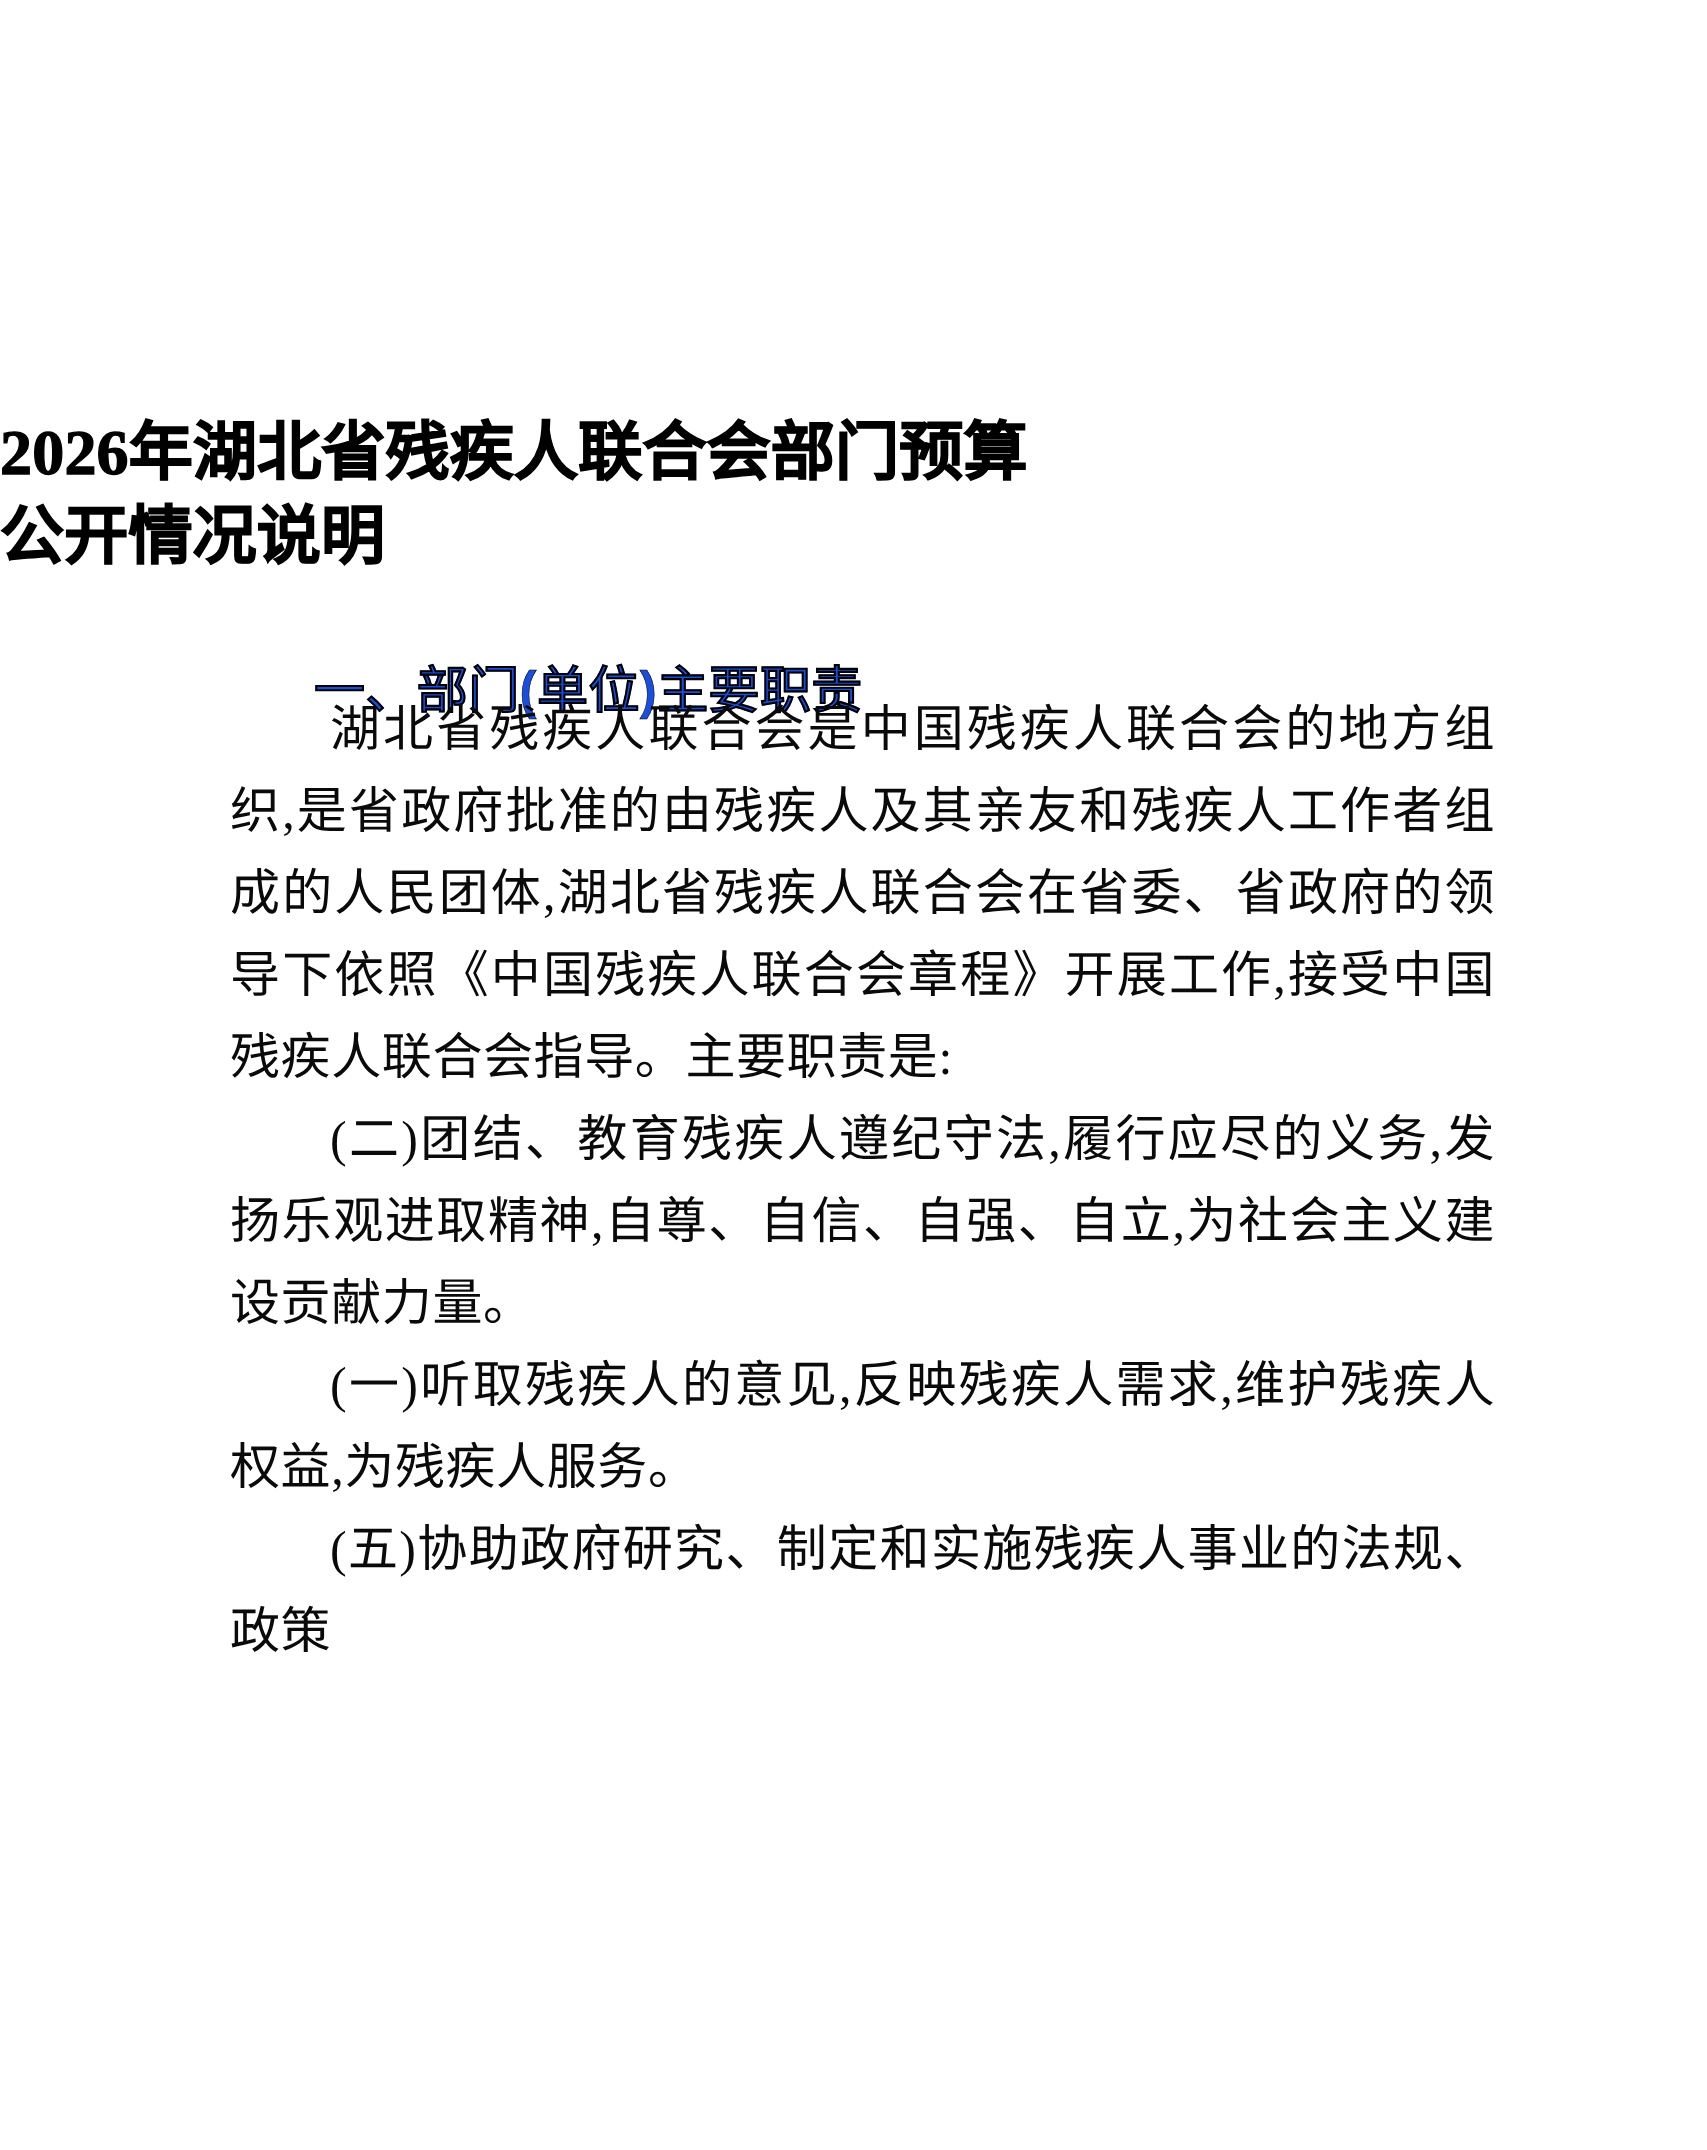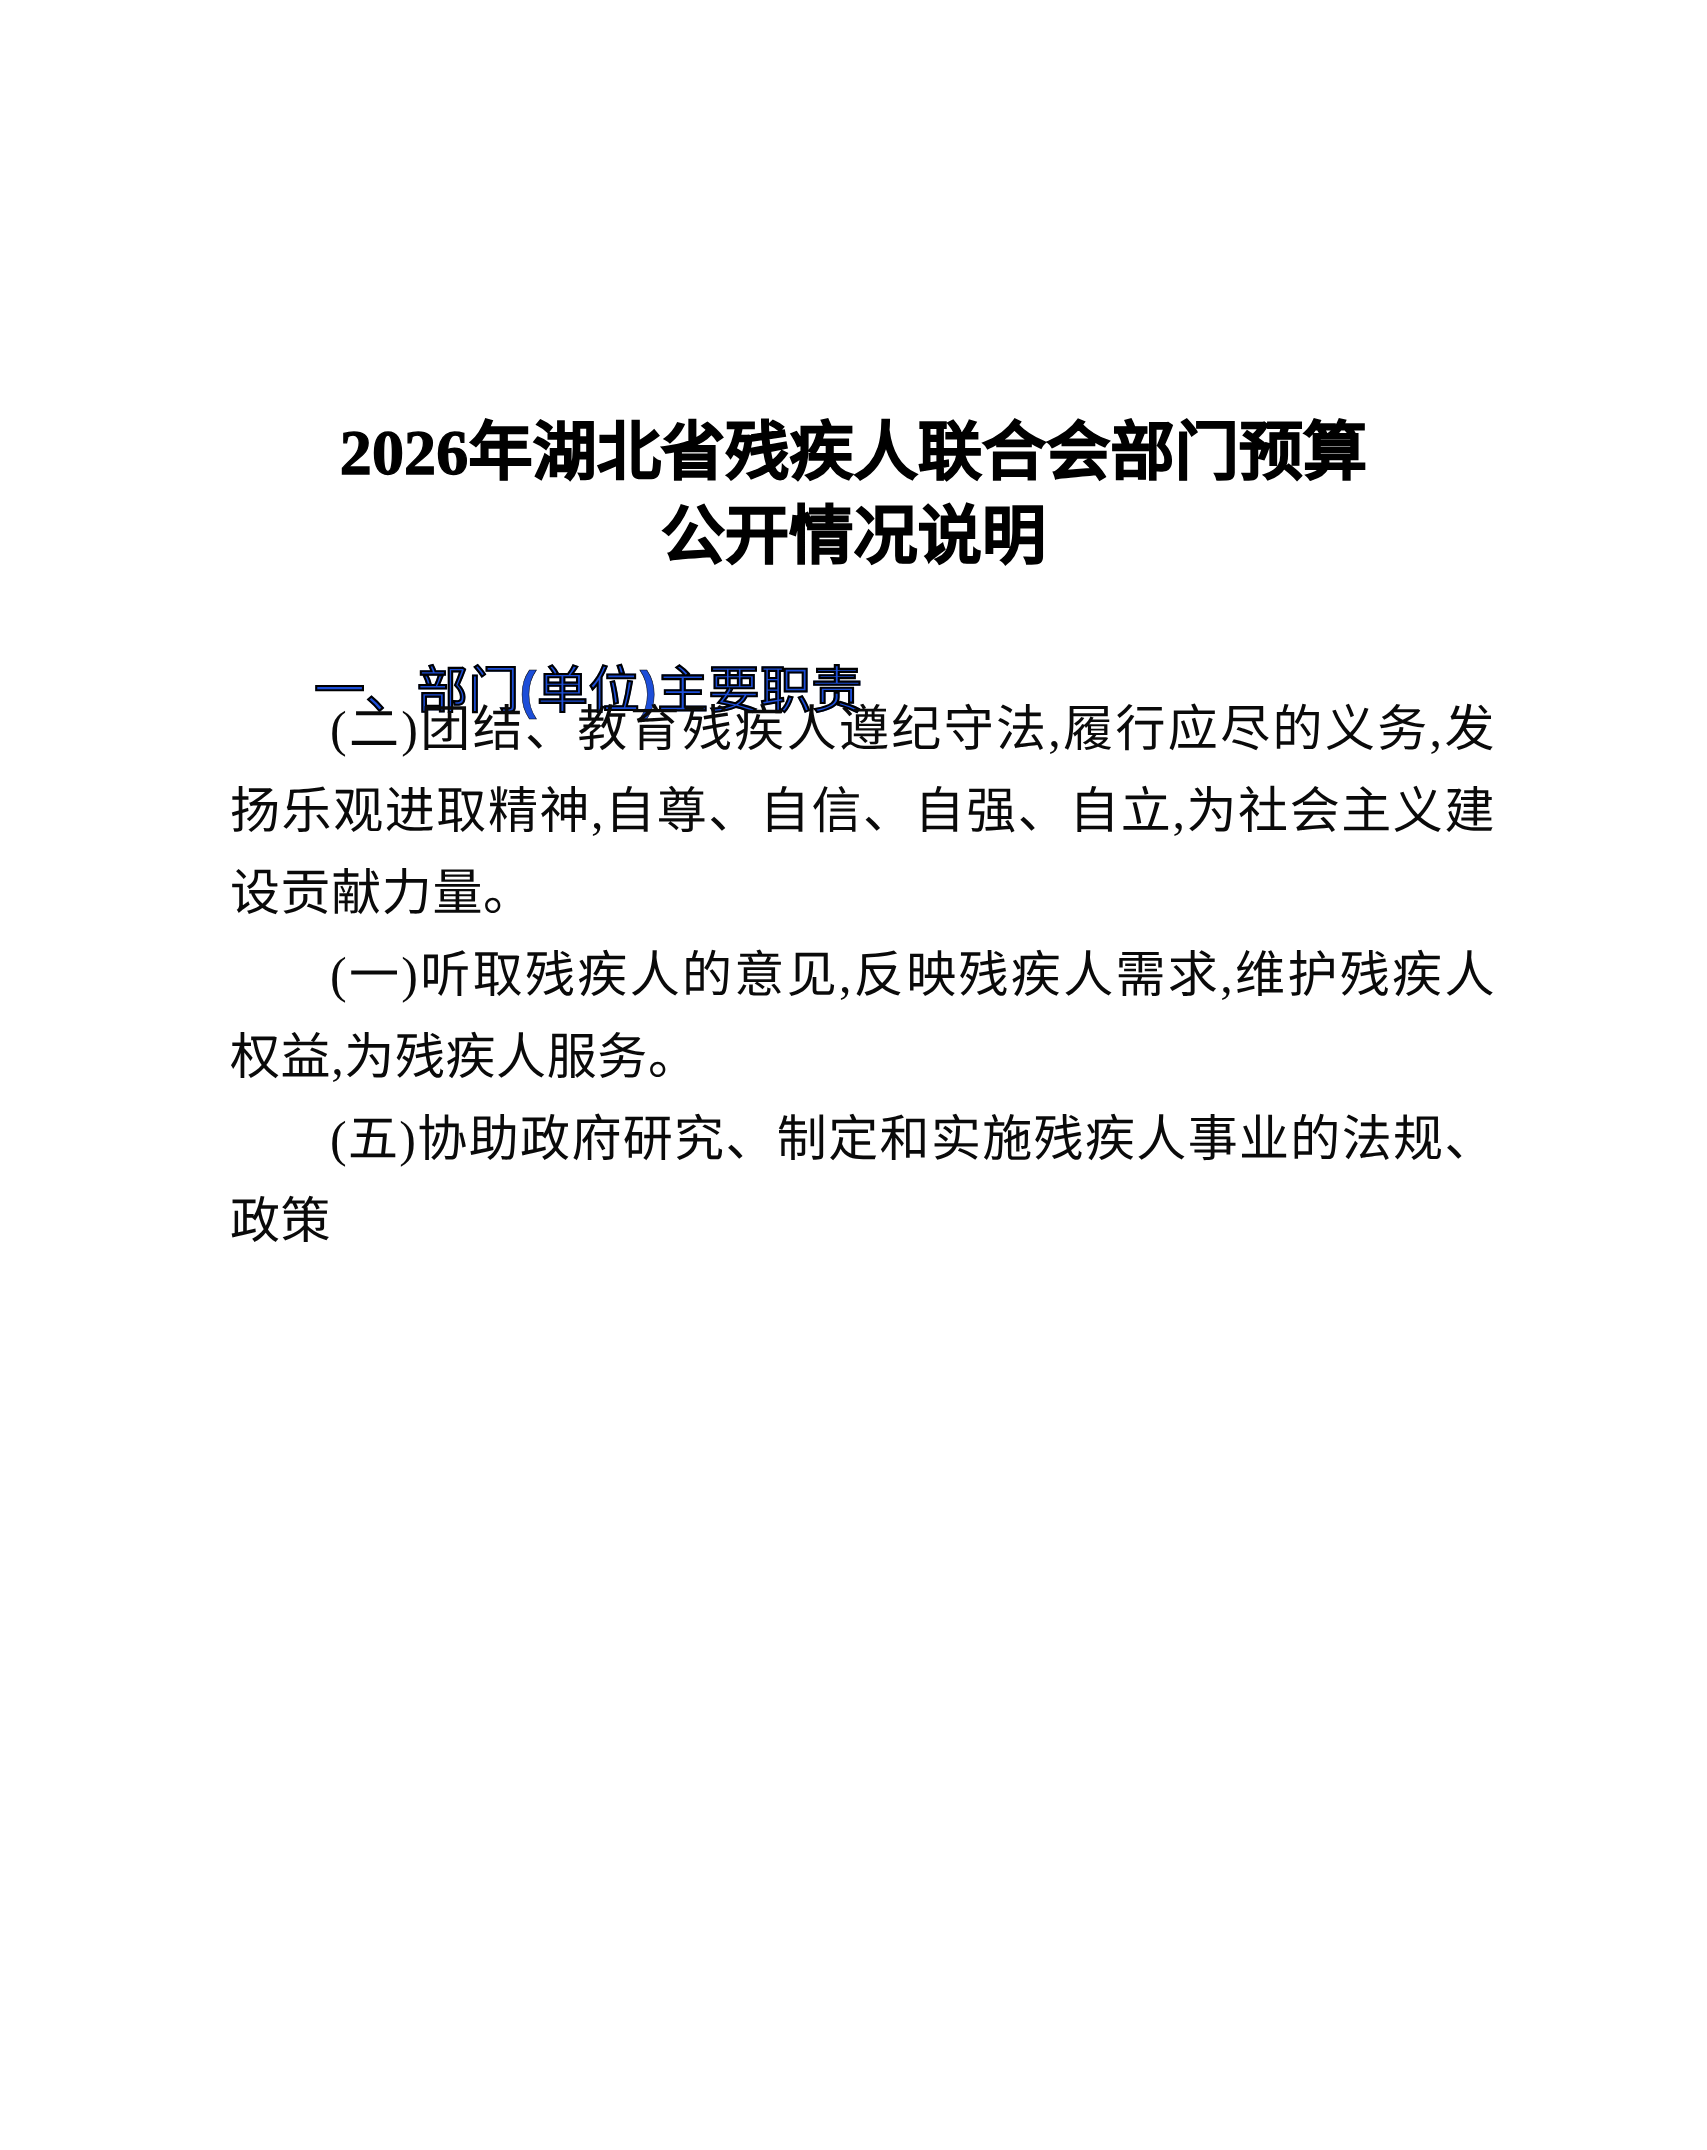--- a/index.html
+++ b/index.html
@@ -18,21 +18,21 @@
     overflow: hidden;
     box-sizing: border-box;
   }
 
   
   .doc-title {
     position: absolute;
     left: 0;
     top: 368px;
     width: 1707px;
-    text-align: center;
+    text-align: left;
     font-family: "Liberation Serif", "DejaVu Serif", serif;
     font-weight: 700;
     font-size: 64px;
     line-height: 1.32;
     letter-spacing: 0.2px;
     color: #000000;
     -webkit-text-stroke: 1.3px #000000;
   }
   .doc-title .tline {
     display: block;
@@ -82,19 +82,20 @@
 <div class="page">
 
   <h1 class="doc-title">
     <span class="tline">2026年湖北省残疾人联合会部门预算</span>
     <span class="tline">公开情况说明</span>
   </h1>
 
   <h2 class="section-heading">一、部门(单位)主要职责</h2>
 
   <div class="body-block">
+    <p>湖北省残疾人联合会是中国残疾人联合会的地方组织,是省政府批准的由残疾人及其亲友和残疾人工作者组成的人民团体,湖北省残疾人联合会在省委、省政府的领导下依照《中国残疾人联合会章程》开展工作,接受中国残疾人联合会指导。主要职责是:</p>
     <p>(二)团结、教育残疾人遵纪守法,履行应尽的义务,发扬乐观进取精神,自尊、自信、自强、自立,为社会主义建设贡献力量。</p>
     <p>(一)听取残疾人的意见,反映残疾人需求,维护残疾人权益,为残疾人服务。</p>
     <p>(五)协助政府研究、制定和实施残疾人事业的法规、政策</p>
   </div>
 
 </div>
 
 
 </body></html>

